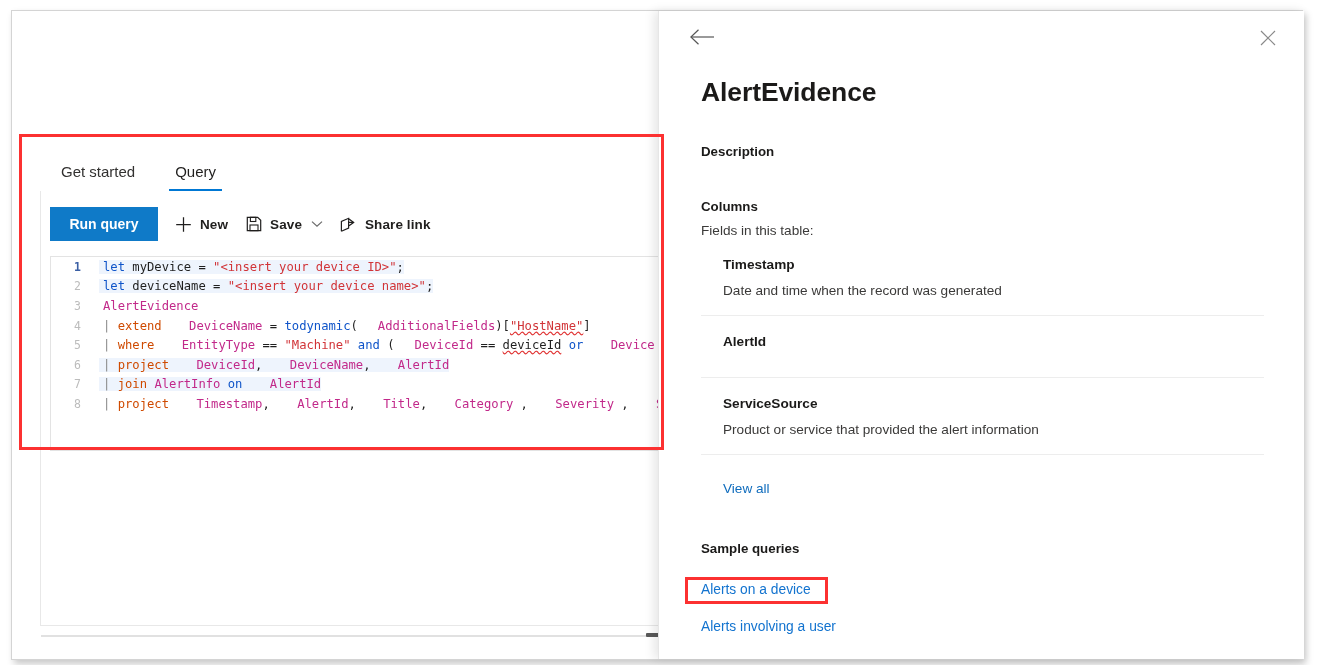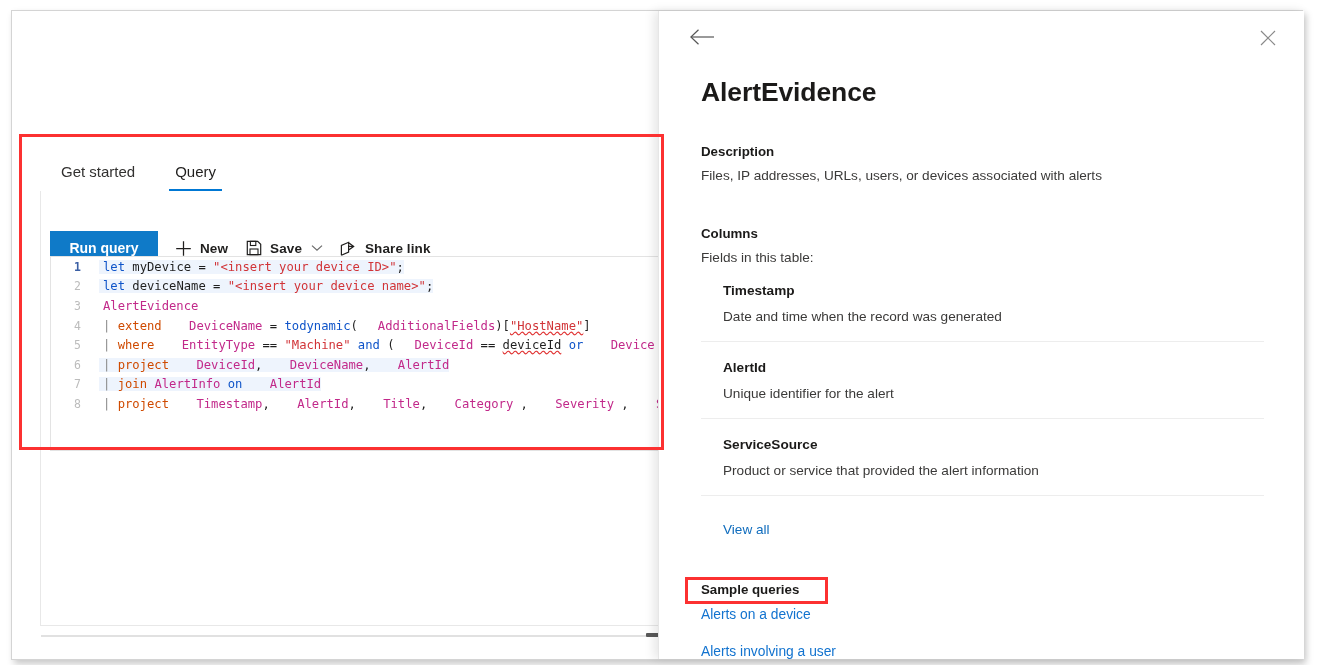--- a/index.html
+++ b/index.html
@@ -78,21 +78,21 @@
     position: absolute;
     left: 2px; right: 2px; bottom: 0;
     height: 2px;
     background: #0078d4;
   }
 
   
   .commandbar {
     position: absolute;
     left: 38px;
-    top: 220px;
+    top: 196px;
     display: flex;
     align-items: center;
     height: 34px;
   }
   .run-query-btn {
     background: #0f7ac8;
     color: #ffffff;
     font-size: 14px;
     font-weight: bold;
     height: 34px;
@@ -272,21 +272,21 @@
     color: #3b3a39;
   }
   .view-all {
     display: inline-block;
     margin-top: 26px;
     margin-left: 22px;
     font-size: 13.6px;
     color: #0f6cbd;
     cursor: pointer;
   }
-  .samples-head { margin-top: 44px; margin-bottom: 4px; }
+  .samples-head { margin-top: 44px; margin-bottom: 20px; }
   .sample-link {
     display: block;
     font-size: 13.8px;
     color: #1273cf;
     cursor: pointer;
     padding: 6px 0 6px 0;
   }
   .sample-link.second { margin-top: 10px; }
 
   
@@ -427,33 +427,31 @@
             <path d="M1 1l14 14M15 1L1 15" stroke="#8a8a8a" stroke-width="1.2" fill="none"></path>
           </svg>
         </div>
       </div>
 
       <div class="flyout-body">
 
         <div class="fly-title">AlertEvidence</div>
 
         <div class="sec-head">Description</div>
-        <div class="sec-text">Files, IP addresses, URLs, users, or devices associated with alerts</div>
 
         <div class="sec-head cols-head">Columns</div>
         <div class="sec-text">Fields in this table:</div>
 
         <div class="col-list">
           <div class="col-item">
             <div class="col-name">Timestamp</div>
             <div class="col-desc">Date and time when the record was generated</div>
           </div>
           <div class="col-item">
             <div class="col-name">AlertId</div>
-            <div class="col-desc">Unique identifier for the alert</div>
           </div>
           <div class="col-item">
             <div class="col-name">ServiceSource</div>
             <div class="col-desc">Product or service that provided the alert information</div>
           </div>
         </div>
 
         <div class="view-all">View all</div>
 
         <div class="sec-head samples-head">Sample queries</div>

